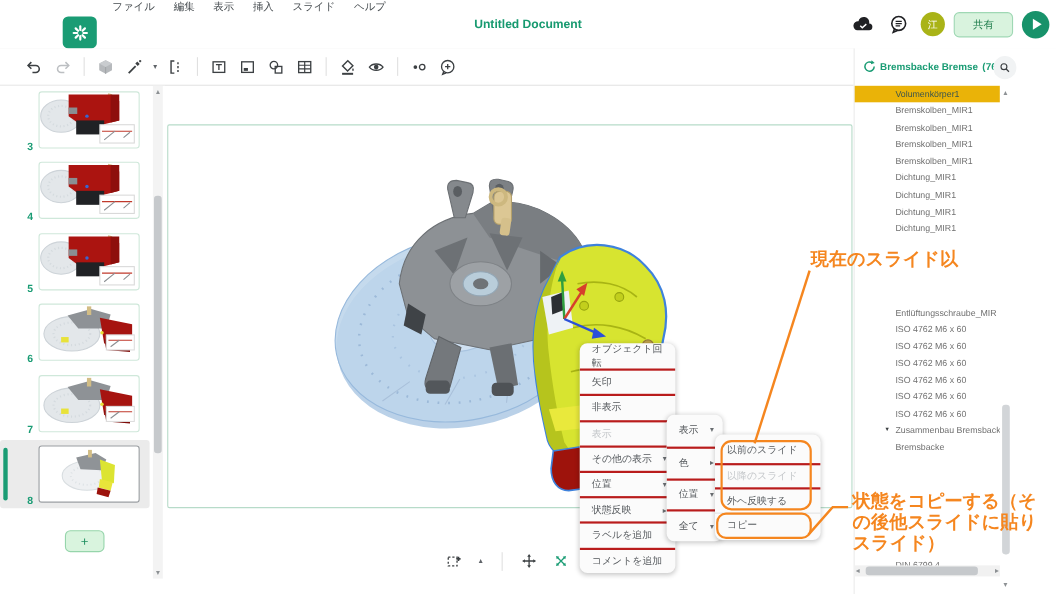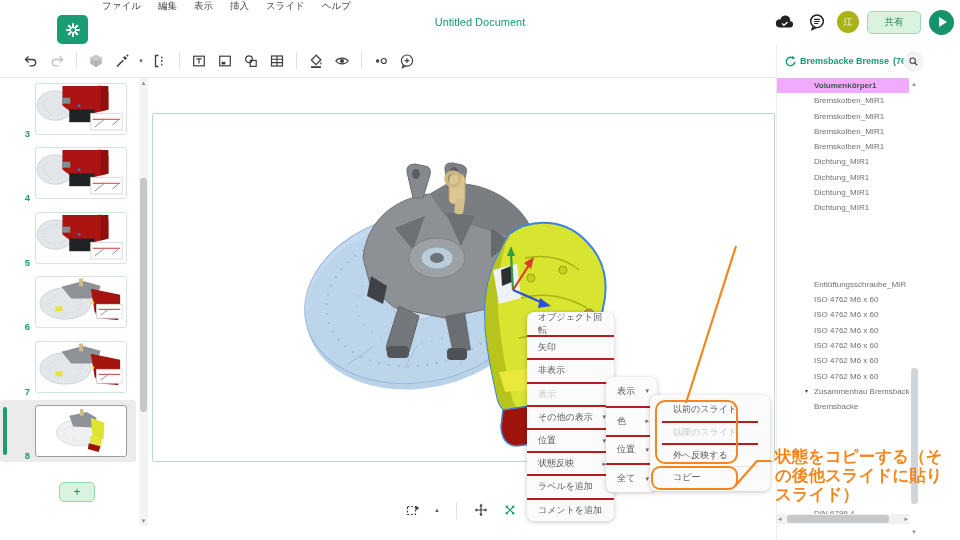--- a/index.html
+++ b/index.html
@@ -5,21 +5,21 @@
   html,body{margin:0;padding:0;background:#fff;}
   body{width:960px;height:540px;position:relative;overflow:hidden;
        font-family:"Liberation Sans","DejaVu Sans",sans-serif;color:#3c4043;
        -webkit-font-smoothing:antialiased;}
   
   #header{position:absolute;left:0;top:0;width:960px;height:44px;background:#fff;border-bottom:1px solid #efefef;}
   #logo{position:absolute;left:57px;top:15px;width:31px;height:29px;background:#1a9c74;border-radius:5px;display:flex;align-items:center;justify-content:center;}
   #menubar{position:absolute;left:102px;top:0;height:44px;display:flex;align-items:flex-start;gap:17px;}
   .menu-item{font-size:9.5px;color:#454b4f;cursor:default;}
   #doc-title{position:absolute;left:0;right:0;top:0;height:44px;display:flex;align-items:center;justify-content:center;
-             font-size:11px;font-weight:normal;color:#189a70;pointer-events:none;}
+             font-size:11px;font-weight:bold;color:#189a70;pointer-events:none;}
   #header-right{position:absolute;right:6px;top:0;height:44px;display:flex;align-items:center;gap:8px;}
   .hicon{width:24px;height:24px;display:flex;align-items:center;justify-content:center;}
   #avatar{width:22px;height:22px;border-radius:50%;background:#a9b317;color:#fff;font-size:9px;display:flex;align-items:center;justify-content:center;}
   #share-btn{width:52px;height:21px;border:1px solid #9fd8b4;background:#d9f3de;color:#1f7d4c;font-size:9.5px;border-radius:5px;display:flex;align-items:center;justify-content:center;}
   #play-btn{width:25px;height:25px;border-radius:50%;background:#17926a;display:flex;align-items:center;justify-content:center;}
   #play-btn .tri{width:0;height:0;border-left:8px solid #fff;border-top:5px solid transparent;border-bottom:5px solid transparent;margin-left:2px;}
   
   #toolbar{position:absolute;left:0;top:44px;width:960px;height:34px;background:#fff;border-bottom:1px solid #e4e4e4;display:flex;align-items:center;padding-left:18px;box-sizing:border-box;}
   .ticon{width:26px;height:26px;display:flex;align-items:center;justify-content:center;}
   .ticon svg{width:16px;height:16px;}
@@ -47,33 +47,33 @@
   .ctx{position:absolute;background:#fbfbfb;border-radius:7px;box-shadow:0 1px 5px rgba(0,0,0,.22);z-index:30;overflow:hidden;}
   .ctx-item{position:relative;font-size:9px;color:#55595d;display:flex;align-items:center;padding:0 8px 0 11px;box-sizing:border-box;}
   .ctx-item + .ctx-item{border-top:2px solid #b91c1c;}
   .ctx-item.disabled{color:#c3c6c9;}
   .ctx-item .caret{margin-left:auto;font-size:7px;color:#6a6e72;}
   .ctx-item.sep-top{border-top:1px solid #e4e4e4;}
   #ctx-main{left:527px;top:312px;width:87px;}
   #ctx-main .ctx-item{height:23.2px;}
   #ctx-sub{left:606px;top:377px;width:51px;}
   #ctx-sub .ctx-item{height:28.8px;}
-  #ctx-sub2{left:650px;top:395px;width:96px;padding:3px 12px;}
+  #ctx-sub2{left:650px;top:395px;width:96px;padding:3px 0;}
   #ctx-sub2 .ctx-item{height:22.6px;}
   
   #right-panel{position:absolute;left:776px;top:44px;width:184px;height:496px;background:#fff;border-left:1px solid #ececec;}
   #rp-header{position:absolute;left:0;top:4px;width:184px;height:26px;}
   #rp-refresh{position:absolute;left:7px;top:6px;width:13px;height:13px;}
   #rp-title{position:absolute;left:23px;top:8px;font-size:9px;font-weight:bold;color:#1a9c74;white-space:nowrap;}
   #rp-count{font-weight:bold;color:#1a9c74;margin-left:4px;}
   #rp-search{position:absolute;left:126px;top:3px;width:21px;height:21px;border-radius:50%;background:#f1f3f4;display:flex;align-items:center;justify-content:center;}
   #rp-search svg{width:11px;height:11px;}
   #tree{position:absolute;left:0;top:34px;width:132px;}
   .tree-row{height:15.3px;line-height:15.3px;font-size:8px;color:#707070;padding-left:37px;white-space:nowrap;overflow:hidden;position:relative;}
-  .tree-row.selected{background:#f0abfc;color:#3d564c;font-weight:bold;}
+  .tree-row.selected{background:#eab308;color:#3d564c;}
   .tree-row .exp{position:absolute;left:28px;top:0;font-size:6px;color:#3c4043;}
   .tree-spacer{}
   
   .note{position:absolute;z-index:60;color:#f5861f;font-size:16.5px;font-weight:bold;line-height:19px;white-space:nowrap;}
   .obox{position:absolute;z-index:55;border:2.5px solid #f5861f;box-sizing:border-box;}
   #overlay-lines{position:absolute;left:0;top:0;width:960px;height:540px;z-index:54;pointer-events:none;}
 </style>
 </head>
 <body>
 
@@ -526,18 +526,19 @@
   </div>
 </div>
 
 <svg id="overlay-lines">
   <line x1="736" y1="246" x2="686" y2="403" stroke="#f5861f" stroke-width="2.2"></line>
   <polyline points="735,486 757,461 771,461" fill="none" stroke="#f5861f" stroke-width="2.2"></polyline>
 </svg>
 <div class="obox" style="left:655px;top:400px;width:83px;height:64px;border-radius:10px;"></div>
 <div class="obox" style="left:651px;top:466px;width:87px;height:24px;border-radius:9px;"></div>
 <div class="note" style="left:737px;top:227px;" id="note1">
+    <div>現在のスライド以</div>
   </div>
 <div class="note" style="left:775px;top:447px;" id="note2">
     <div>状態をコピーする（そ</div>
     <div>の後他スライドに貼り</div>
     <div>スライド）</div>
   </div>
 
 </body></html>

